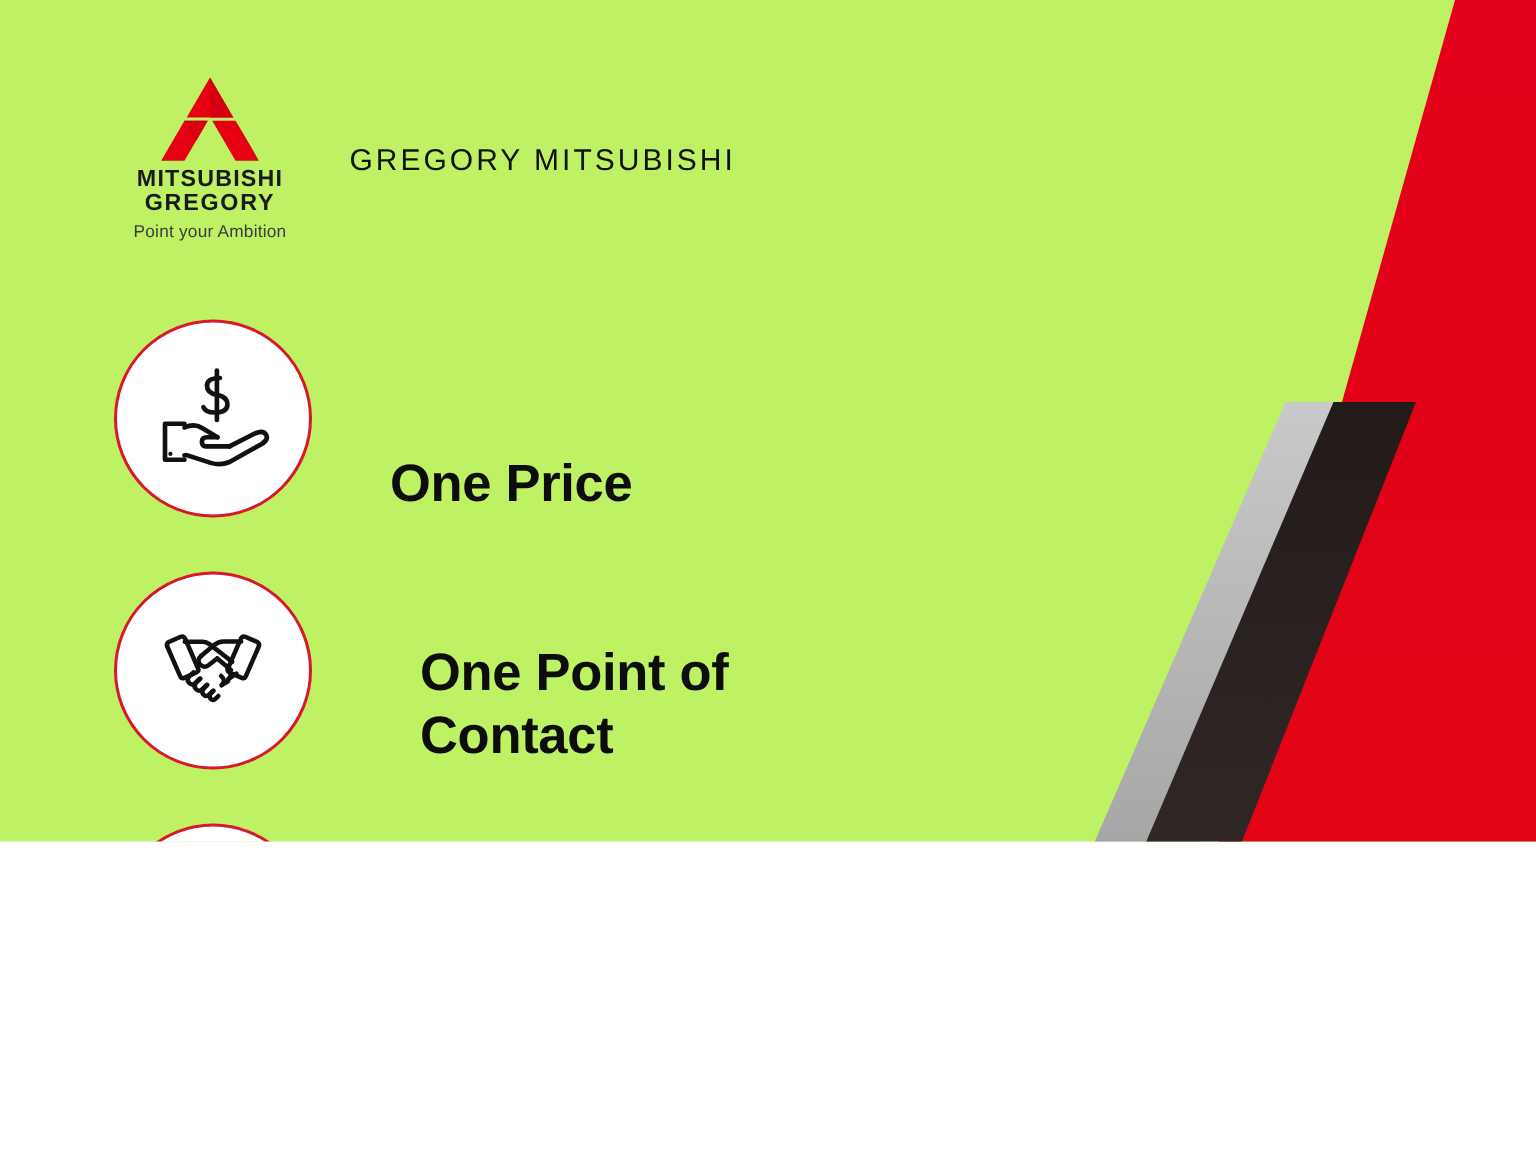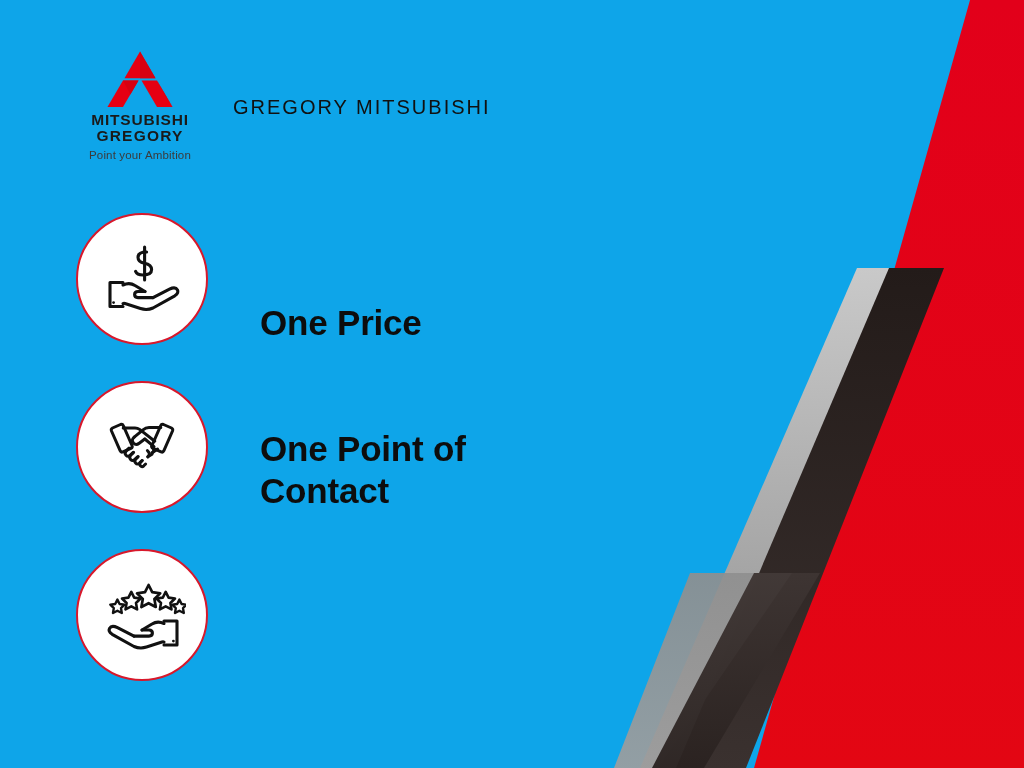--- a/index.html
+++ b/index.html
@@ -12,22 +12,22 @@
     height: 768px;
     overflow: hidden;
     font-family: "Liberation Sans", sans-serif;
     position: relative;
   }
 
   #slide {
     position: absolute;
     inset: 0;
     width: 1024px;
-    height: 768px;
-    background: #0ea5e9;
+    height: 561px;
+    background: #bef264;
     overflow: hidden;
   }
 
   
   #artwork {
     position: absolute;
     top: 0;
     right: 0;
     width: 420px;
     height: 768px;
@@ -94,21 +94,21 @@
 
   
   .feature-row {
     position: absolute;
     left: 0;
     display: flex;
     align-items: flex-end;
     width: 640px;
   }
   #feature-row-0 { top: 213px; }
-  #feature-row-1 { top: 381px; }
+  #feature-row-1 { top: 381px; gap: 20px; }
   #feature-row-2 { top: 549px; }
 
   .icon-circle {
     position: relative;
     flex: 0 0 auto;
     margin-left: 76px;
     width: 132px;
     height: 132px;
     border-radius: 50%;
     border: 2px solid #d8182b;

